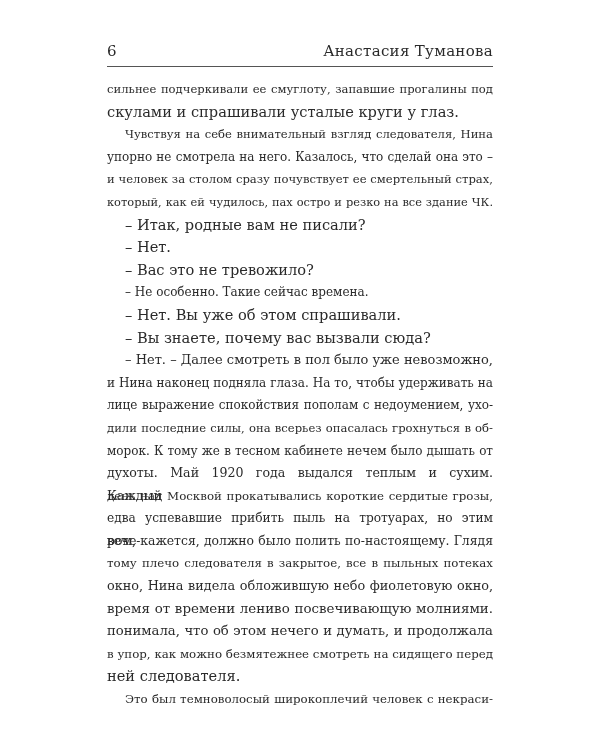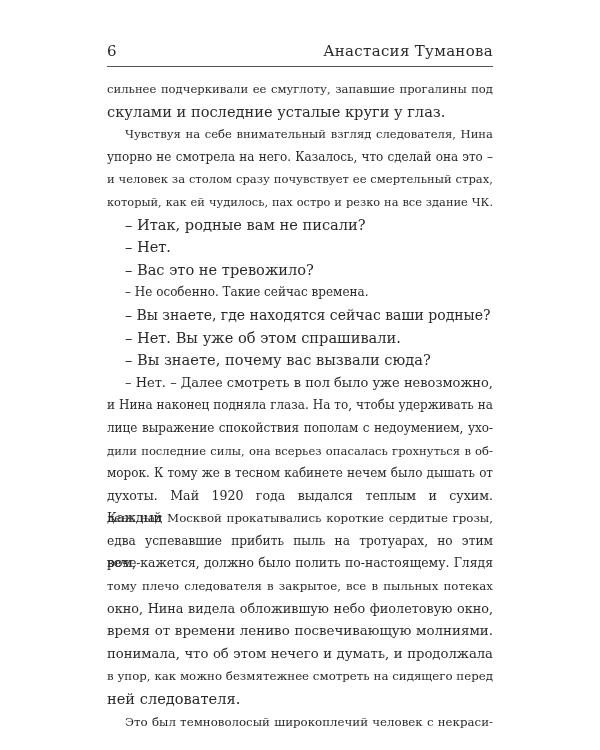--- a/index.html
+++ b/index.html
@@ -30,30 +30,29 @@
 </head>
 <body>
 
 <div class="page">
   <div class="header">
     <span>6</span>
     <span class="author">Анастасия Туманова</span>
   </div>
   <div class="body-text" id="body-text">
       <span class="line" style="white-space: normal; font-size: 11.6px;">сильнее подчеркивали ее смуглоту, запавшие прогалины под</span>
-      <span class="line last" style="white-space: nowrap; font-size: 14.6px;">скулами и последние усталые круги у глаз.</span>
+      <span class="line last" style="white-space: nowrap; font-size: 14.6px;">скулами и спрашивали усталые круги у глаз.</span>
       <span class="line indent" style="white-space: normal; font-size: 11.6px;">Чувствуя на себе внимательный взгляд следователя, Нина</span>
       <span class="line" style="white-space: normal; font-size: 12px;">упорно не смотрела на него. Казалось, что сделай она это –</span>
       <span class="line" style="white-space: normal; font-size: 11.6px;">и человек за столом сразу почувствует ее смертельный страх,</span>
       <span class="line" style="white-space: normal; font-size: 11.4px;">который, как ей чудилось, пах остро и резко на все здание ЧК.</span>
       <span class="line indent last" style="white-space: nowrap; font-size: 14.6px;">– Итак, родные вам не писали?</span>
       <span class="line indent last" style="white-space: nowrap; font-size: 14.6px;">– Нет.</span>
       <span class="line indent last" style="white-space: nowrap; font-size: 14.6px;">– Вас это не тревожило?</span>
       <span class="line indent last" style="white-space: nowrap; font-size: 12px;">– Не особенно. Такие сейчас времена.</span>
-      <span class="line indent last" style="white-space: nowrap; font-size: 14px;">– Вы знаете, где находятся сейчас ваши родные?</span>
       <span class="line indent last" style="white-space: nowrap; font-size: 14.6px;">– Нет. Вы уже об этом спрашивали.</span>
       <span class="line indent last" style="white-space: nowrap; font-size: 14.6px;">– Вы знаете, почему вас вызвали сюда?</span>
       <span class="line indent" style="white-space: normal; font-size: 13px;">– Нет. – Далее смотреть в пол было уже невозможно,</span>
       <span class="line" style="white-space: normal; font-size: 12px;">и Нина наконец подняла глаза. На то, чтобы удерживать на</span>
       <span class="line" style="white-space: normal; font-size: 12px;">лице выражение спокойствия пополам с недоумением, ухо-</span>
       <span class="line" style="white-space: normal; font-size: 11.6px;">дили последние силы, она всерьез опасалась грохнуться в об-</span>
       <span class="line" style="white-space: normal; font-size: 12px;">морок. К тому же в тесном кабинете нечем было дышать от</span>
       <span class="line" style="white-space: normal; font-size: 12.6px;">духоты. Май 1920 года выдался теплым и сухим. Каждый</span>
       <span class="line" style="white-space: normal; font-size: 11.8px;">день над Москвой прокатывались короткие сердитые грозы,</span>
       <span class="line" style="white-space: normal; font-size: 12.2px;">едва успевавшие прибить пыль на тротуарах, но этим вече-</span>

